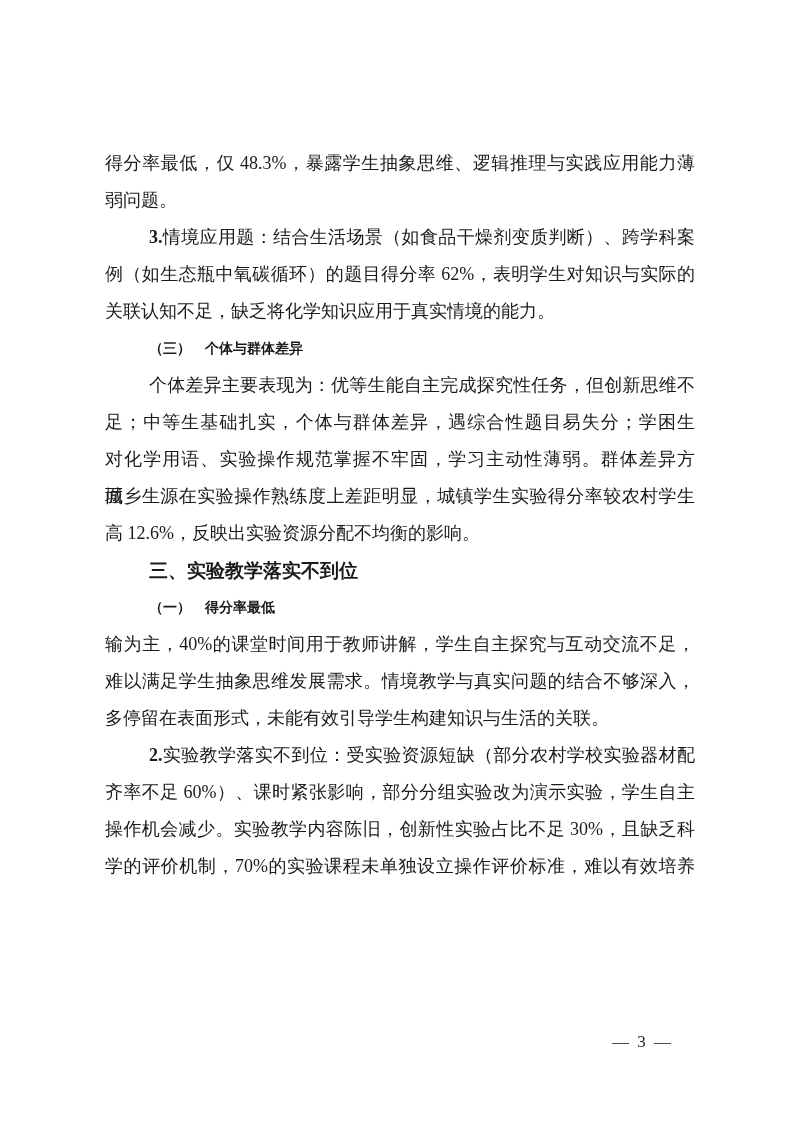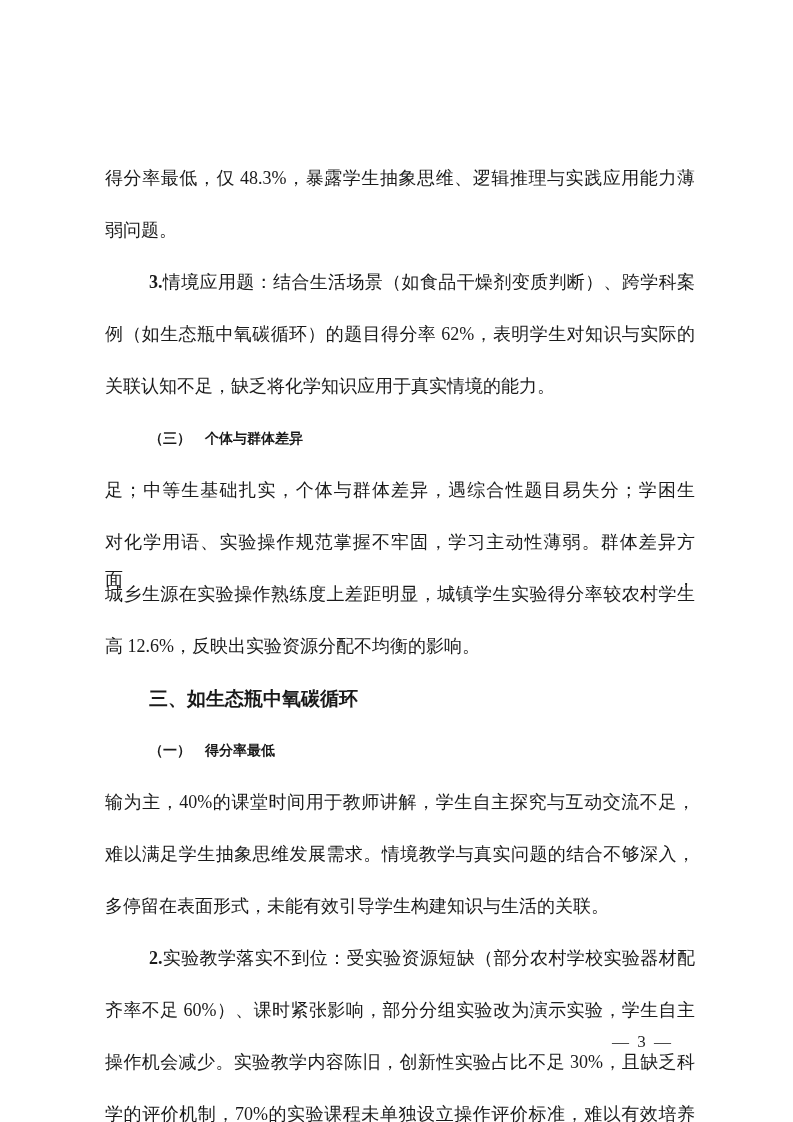--- a/index.html
+++ b/index.html
@@ -21,21 +21,20 @@
     top: 145px;
     left: 105px;
     width: 590px;
   }
   .line {
     height: 37px;
     line-height: 37px;
     font-size: 18px;
     white-space: nowrap;
     text-align: left;
-    margin-top: 15px;
   }
   .line.just {
     white-space: normal;
     text-align: justify;
     text-align-last: justify;
   }
   .line.indent {
     text-indent: 44px;
   }
   .line.h1 {
@@ -66,25 +65,26 @@
 <body>
 
 <div class="page">
   <div class="content">
       <div class="line body just"><span>得分率最低，仅 48.3%，暴露学生抽象思维、逻辑推理与实践应用能力薄</span></div>
       <div class="line body"><span>弱问题。</span></div>
       <div class="line body indent just"><b>3.</b><span>情境应用题：结合生活场景（如食品干燥剂变质判断）、跨学科案</span></div>
       <div class="line body just"><span>例（如生态瓶中氧碳循环）的题目得分率 62%，表明学生对知识与实际的</span></div>
       <div class="line body"><span>关联认知不足，缺乏将化学知识应用于真实情境的能力。</span></div>
       <div class="line h2 indent"><span>（三）　个体与群体差异</span></div>
+      <div class="line body indent just"><span>个体差异主要表现为：优等生能自主完成探究性任务，但创新思维不</span></div>
       <div class="line body just"><span>足；中等生基础扎实，个体与群体差异，遇综合性题目易失分；学困生</span></div>
       <div class="line body just"><span>对化学用语、实验操作规范掌握不牢固，学习主动性薄弱。群体差异方面，</span></div>
       <div class="line body just"><span>城乡生源在实验操作熟练度上差距明显，城镇学生实验得分率较农村学生</span></div>
       <div class="line body"><span>高 12.6%，反映出实验资源分配不均衡的影响。</span></div>
-      <div class="line h1 indent"><span>三、如生态瓶中氧碳循环</span></div>
+      <div class="line h1 indent"><span>三、实验教学落实不到位</span></div>
       <div class="line h2 indent"><span>（一）　得分率最低</span></div>
       <div class="line body just"><span>输为主，40%的课堂时间用于教师讲解，学生自主探究与互动交流不足，</span></div>
       <div class="line body just"><span>难以满足学生抽象思维发展需求。情境教学与真实问题的结合不够深入，</span></div>
       <div class="line body"><span>多停留在表面形式，未能有效引导学生构建知识与生活的关联。</span></div>
       <div class="line body indent just"><b>2.</b><span>实验教学落实不到位：受实验资源短缺（部分农村学校实验器材配</span></div>
       <div class="line body just"><span>齐率不足 60%）、课时紧张影响，部分分组实验改为演示实验，学生自主</span></div>
       <div class="line body just"><span>操作机会减少。实验教学内容陈旧，创新性实验占比不足 30%，且缺乏科</span></div>
       <div class="line body just"><span>学的评价机制，70%的实验课程未单独设立操作评价标准，难以有效培养</span></div>
     </div>
   <div class="footer">

